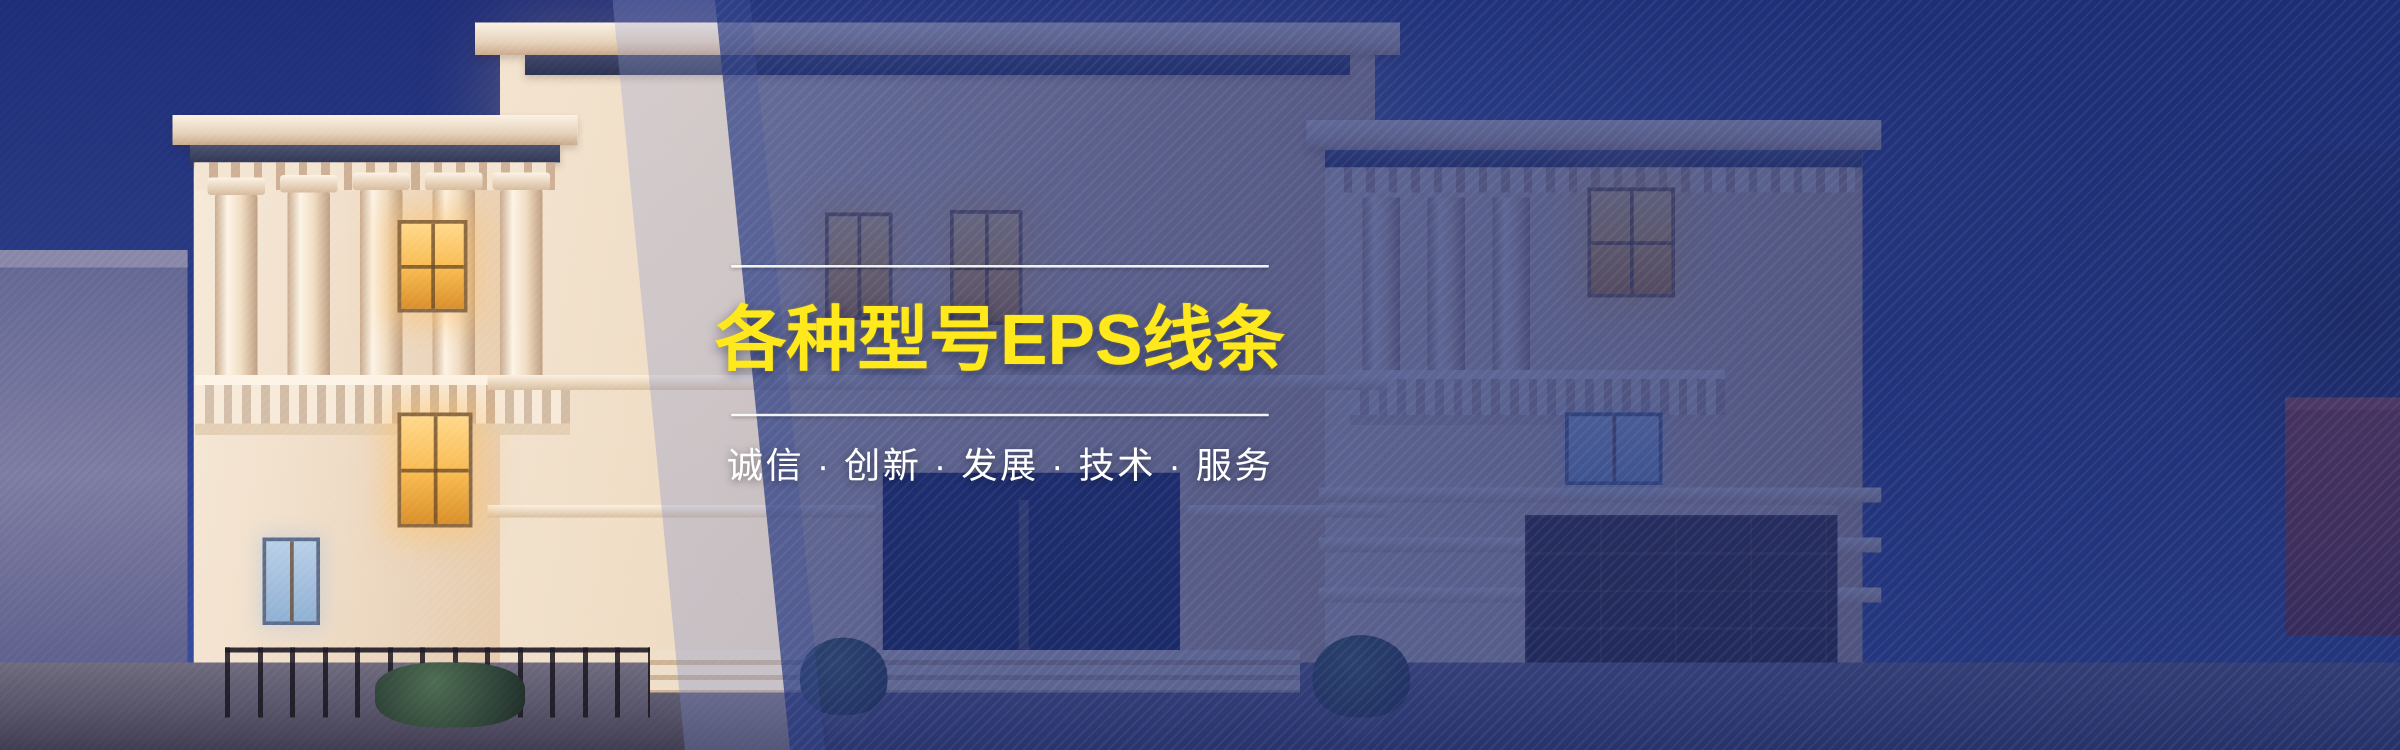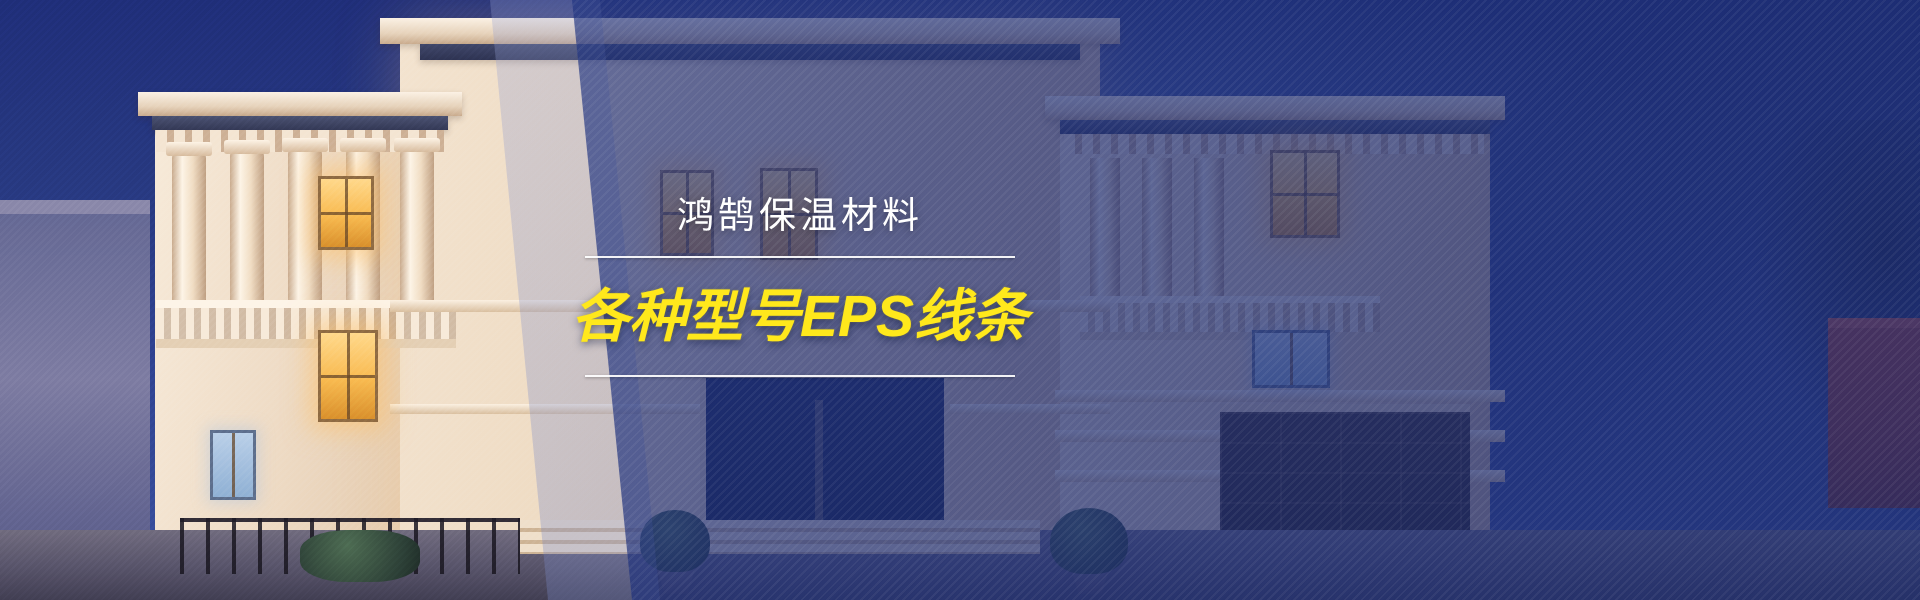--- a/index.html
+++ b/index.html
@@ -288,21 +288,20 @@
 
   .headline{
     color:#ffe81c;
     font-size:57px;
     font-weight:bold;
     line-height:1.14;
     letter-spacing:0px;
     margin:0;
     white-space:nowrap;
     text-shadow:0 3px 9px rgba(10,20,60,.55), 0 0 2px rgba(255,232,28,.5);
-    font-style:italic;
   }
   .headline + .headline{margin-top:4px;}
 
   .tagline{
     color:#ffffff;
     font-size:29px;
     font-weight:400;
     letter-spacing:2px;
     line-height:1;
     margin:0;
@@ -400,25 +399,25 @@
 
     <div class="photo-texture"></div>
   </div>
 
   <div class="overlay-wedge"></div>
   <div class="overlay-panel"></div>
   <div class="overlay-stripes"></div>
 
   <div class="content">
 
-    <div class="brand">鸿鹄保温材料</div>
 
     <div class="rule rule-top"></div>
 
     <div class="headline">各种型号EPS线条</div>
 
 
     <div class="rule rule-bottom"></div>
 
+    <div class="tagline">诚信 · 创新 · 发展 · 技术 · 服务</div>
 
   </div>
 
 </div>
 
 </body></html>

